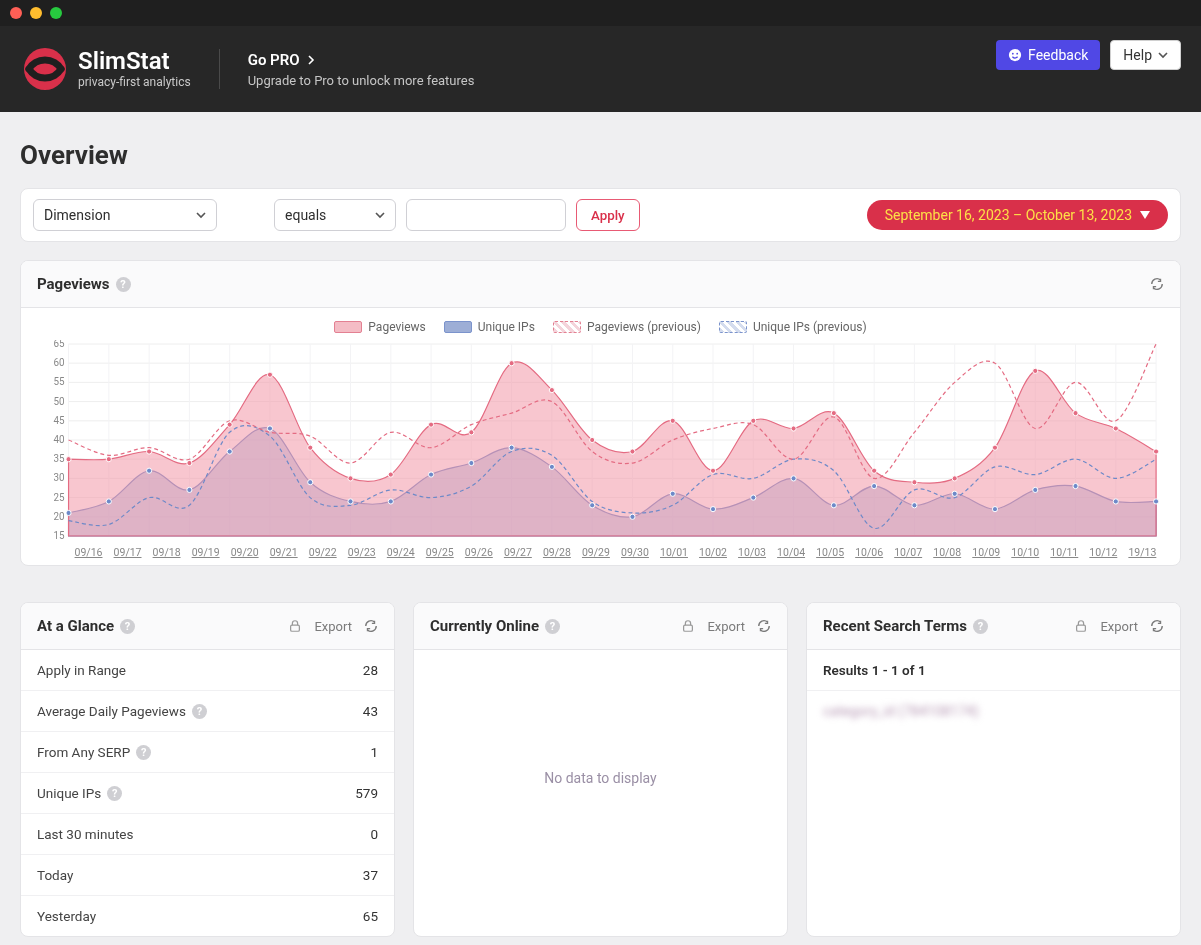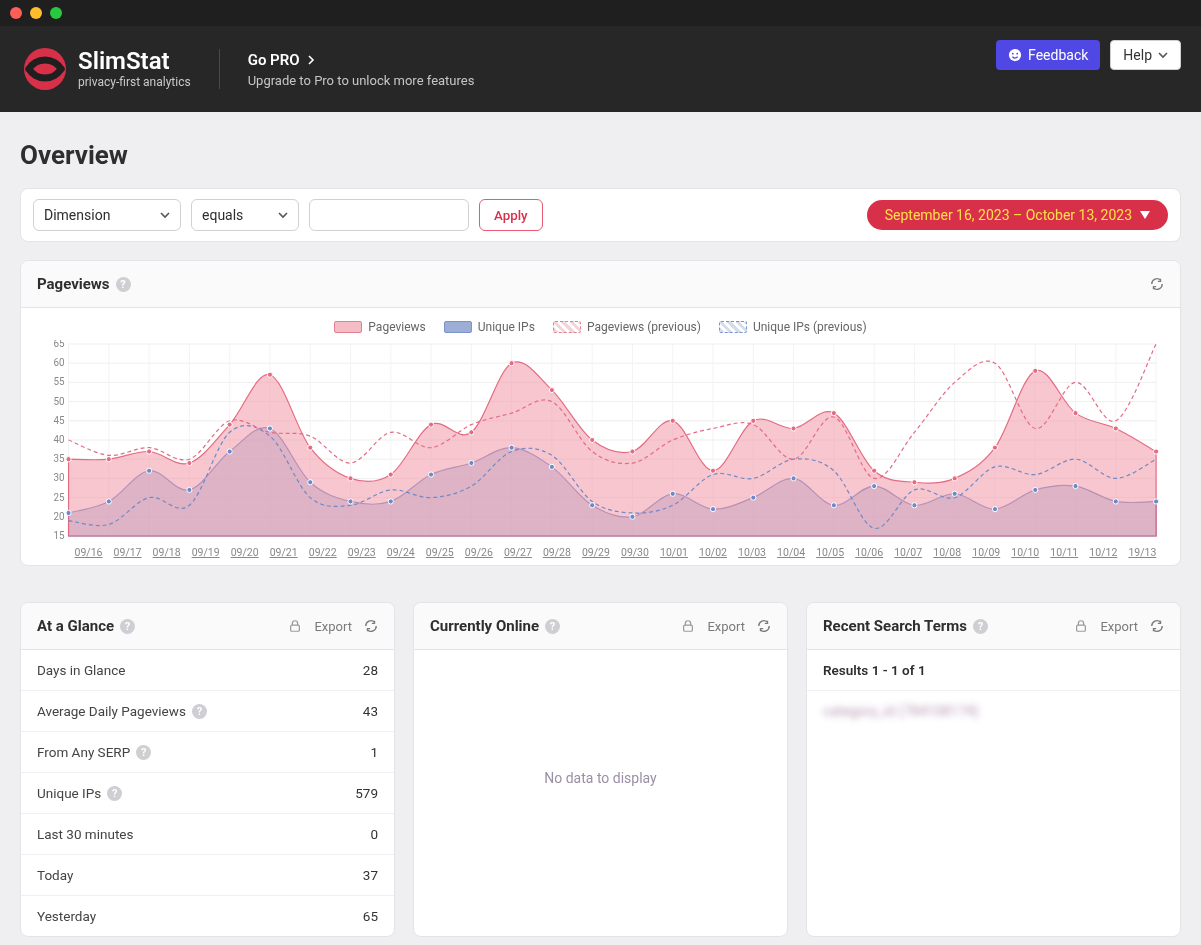--- a/index.html
+++ b/index.html
@@ -37,21 +37,21 @@
   .promo-sub   { font-size:13px; color:#c6c6c6; margin-top:4px; }
   .topbar-right { position:absolute; right:20px; top:14px; display:flex; gap:10px; }
   .btn { border-radius:4px; padding:6px 12px; font-size:14px; cursor:pointer; display:inline-flex; align-items:center; gap:6px; }
   .btn-feedback { background: var(--purple); color:#fff; border:none; }
   .btn-help { background:#fff; border:1px solid #d0d0d0; color:#333; }
   
   .page { padding: 28px 20px 20px; }
   h1.page-title { font-size:26px; font-weight:700; margin:0 0 18px; }
   .filterbar { background:#fff; border:1px solid var(--border); border-radius:8px; padding:10px 12px; display:flex; align-items:center; gap:10px; }
   .select, .txt { border:1px solid #d0d0d5; border-radius:6px; background:#fff; height:32px; padding:0 10px; font-size:14px; display:flex; align-items:center; justify-content:space-between; gap:8px; }
-  .select { width:148px; cursor:pointer; }
+  .select { width:184px; cursor:pointer; }
   .txt    { width:160px; }
   .btn-apply { border:1px solid #e85a74; color: var(--red); background:#fff; border-radius:6px; height:32px; padding:0 14px; font-weight:500; cursor:pointer; }
   .spacer { flex:1; }
   .daterange { background: var(--red); color:#fde047; border-radius:999px; padding:7px 18px; font-size:14px; font-weight:400; display:flex; align-items:center; gap:8px; cursor:pointer; }
   
   .card { background:#fff; border:1px solid var(--border); border-radius:8px; margin-top:18px; overflow:hidden; }
   .card-head { display:flex; align-items:center; justify-content:space-between; padding:14px 16px; background:#fafafb; border-bottom:1px solid var(--border); }
   .card-title { font-weight:700; font-size:15px; display:flex; align-items:center; gap:6px; }
   .card-actions { display:flex; align-items:center; gap:12px; color:#7b7b7b; font-size:13px; }
   .card-actions .iconbtn, .card-actions .exportbtn { cursor:pointer; display:flex; align-items:center; gap:4px; }
@@ -143,21 +143,21 @@
 <div class="page">
   <h1 class="page-title">Overview</h1>
 
   <div class="filterbar">
     <div class="select">
       <span>Dimension</span>
       <svg class="chev" viewBox="0 0 10 10">
           <path d="M1 3 L5 7 L9 3" fill="none" stroke="#555" stroke-width="1.6"></path>
         </svg>
     </div>
-    <div class="select" style="width:108px;">
+    <div class="select" style="width:122px;margin-left:47px;">
       <span>equals</span>
       <svg class="chev" viewBox="0 0 10 10">
           <path d="M1 3 L5 7 L9 3" fill="none" stroke="#555" stroke-width="1.6"></path>
         </svg>
     </div>
     <input class="txt" type="text" style="">
     <button class="btn-apply">Apply</button>
     <div class="spacer"></div>
     <div class="daterange">
       <span>September 16, 2023 – October 13, 2023</span>
@@ -376,21 +376,21 @@
           <span class="iconbtn">
             <svg class="icon" viewBox="0 0 16 16">
                 <path d="M2 8a6 6 0 0 1 10-4.5M14 8a6 6 0 0 1-10 4.5M12 2v3h-3M4 14v-3h3" fill="none" stroke="#7b7b7b" stroke-width="1.6"></path>
               </svg>
           </span>
         </div>
       </div>
       <div id="glance-rows">
           <div class="kv-row">
             <div class="kv-label">
-              <span>Days in Glance</span>
+              <span>Apply in Range</span>
             </div>
             <div class="kv-val">28</div>
           </div>
           <div class="kv-row">
             <div class="kv-label">
               <span>Average Daily Pageviews</span>
               <span class="help-dot">?</span>
             </div>
             <div class="kv-val">43</div>
           </div>

